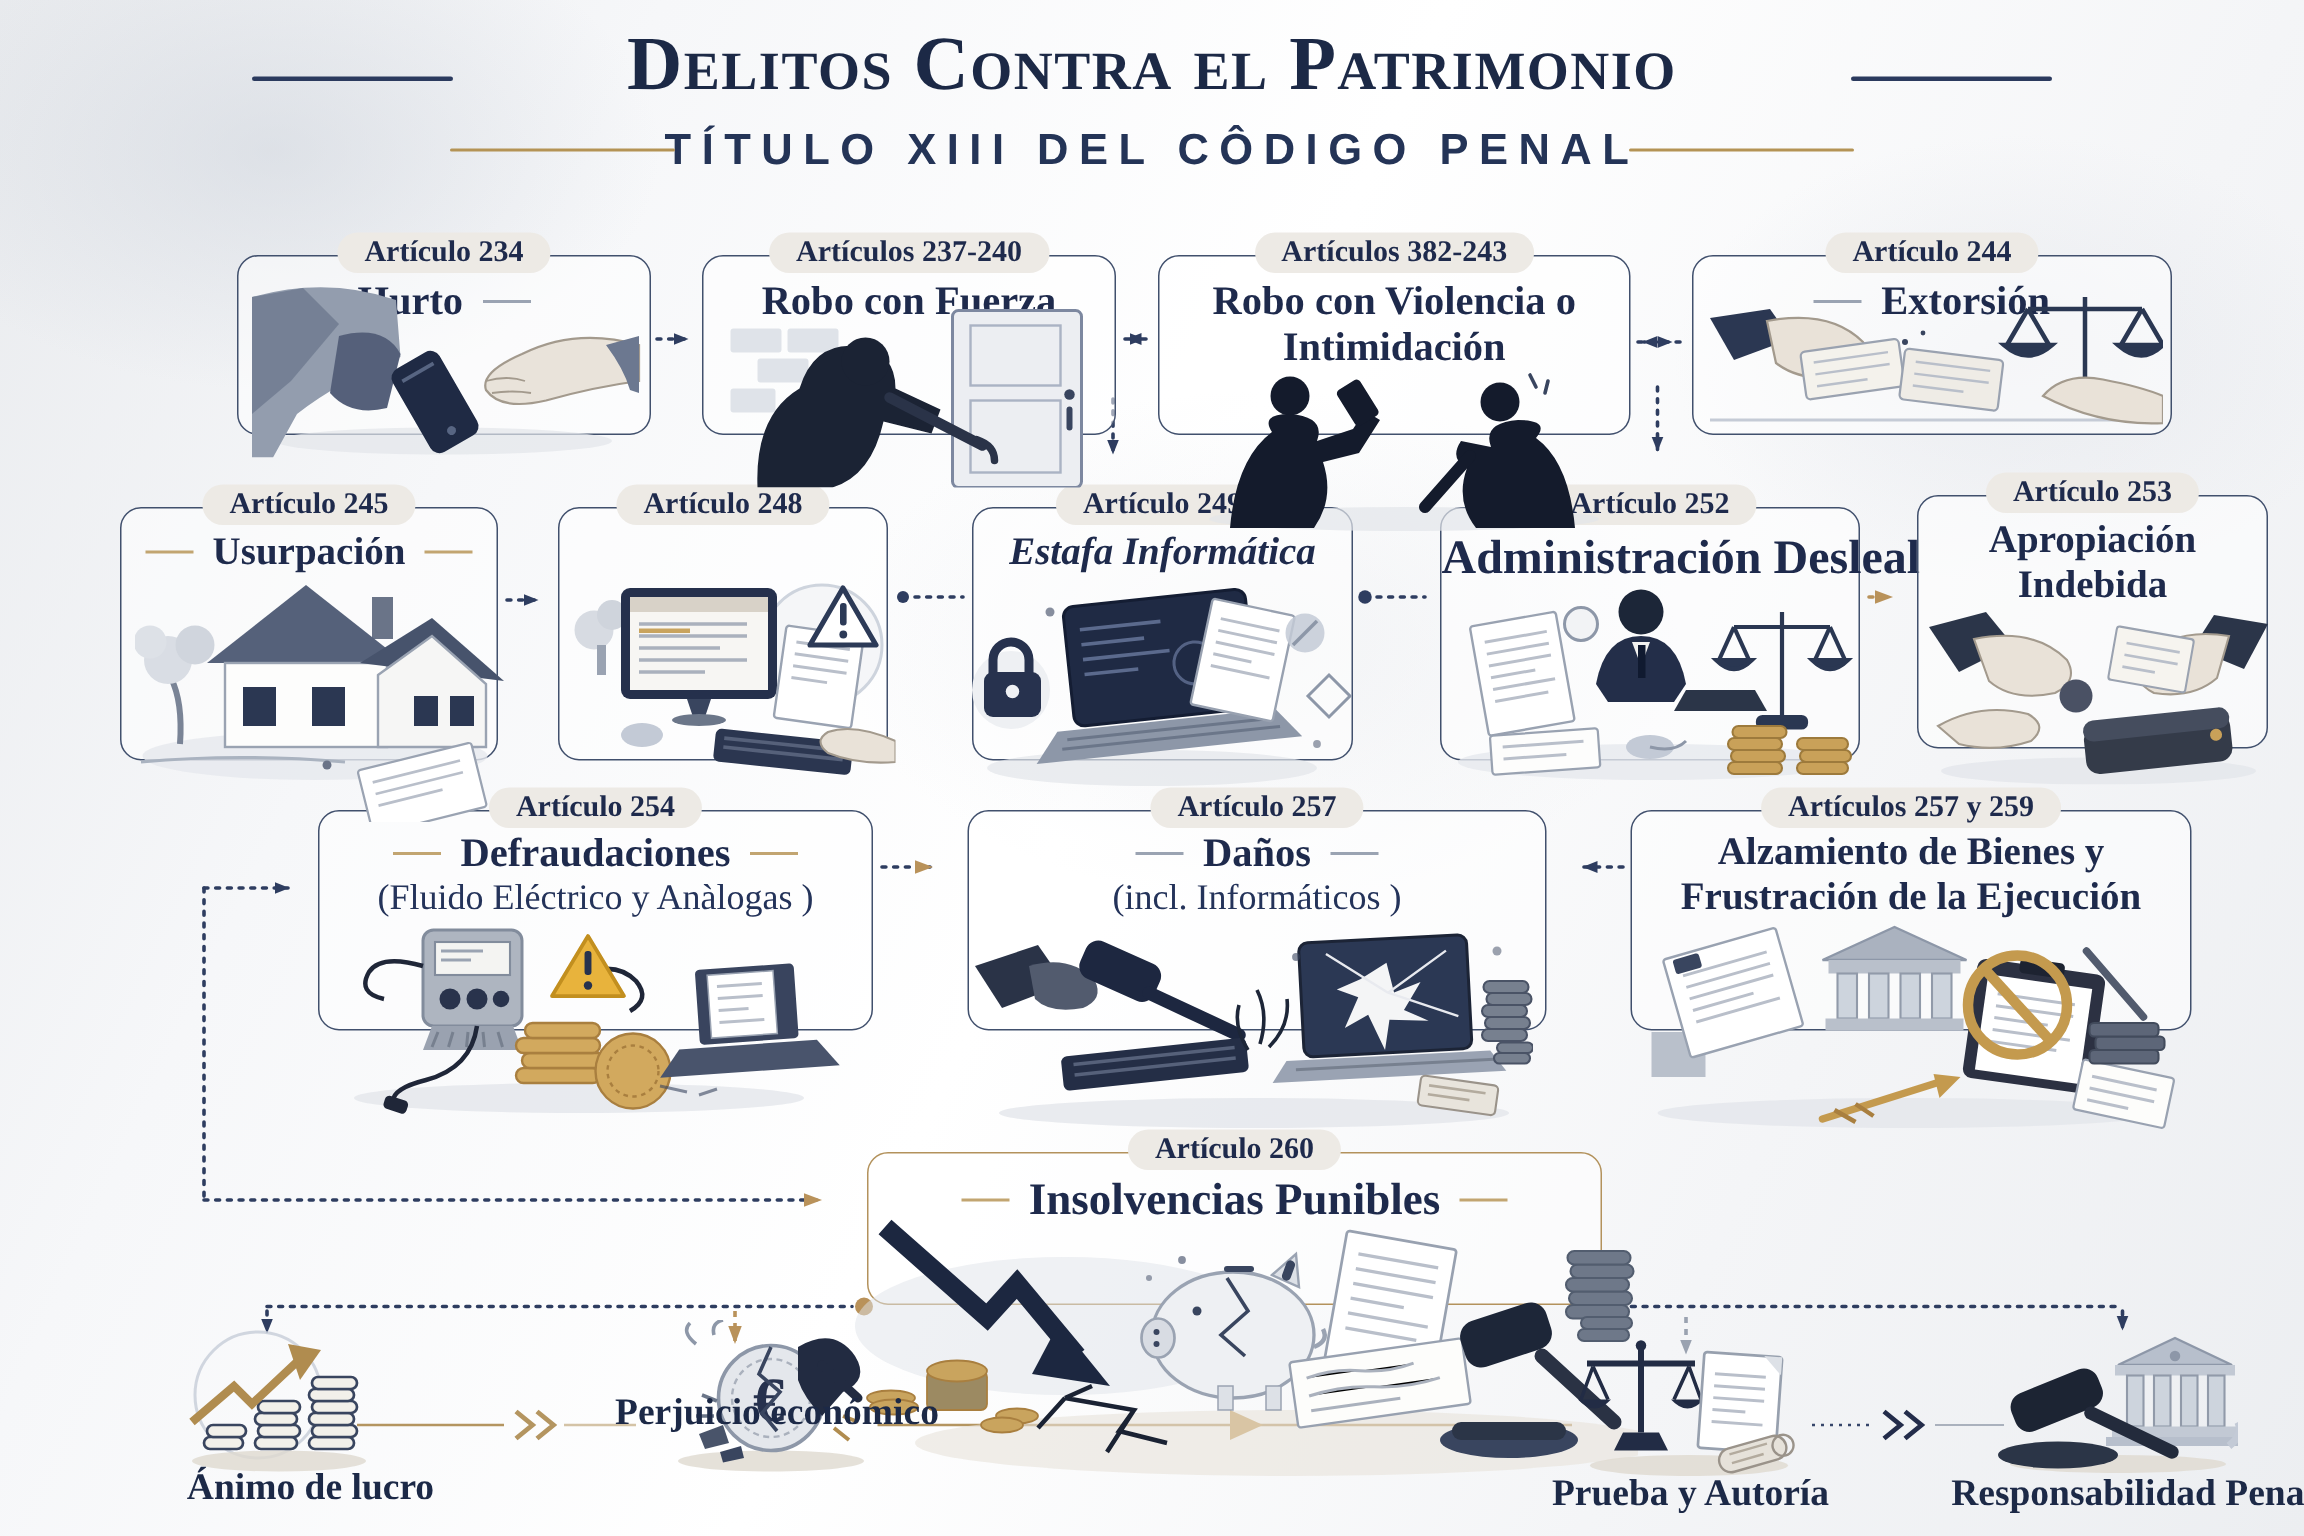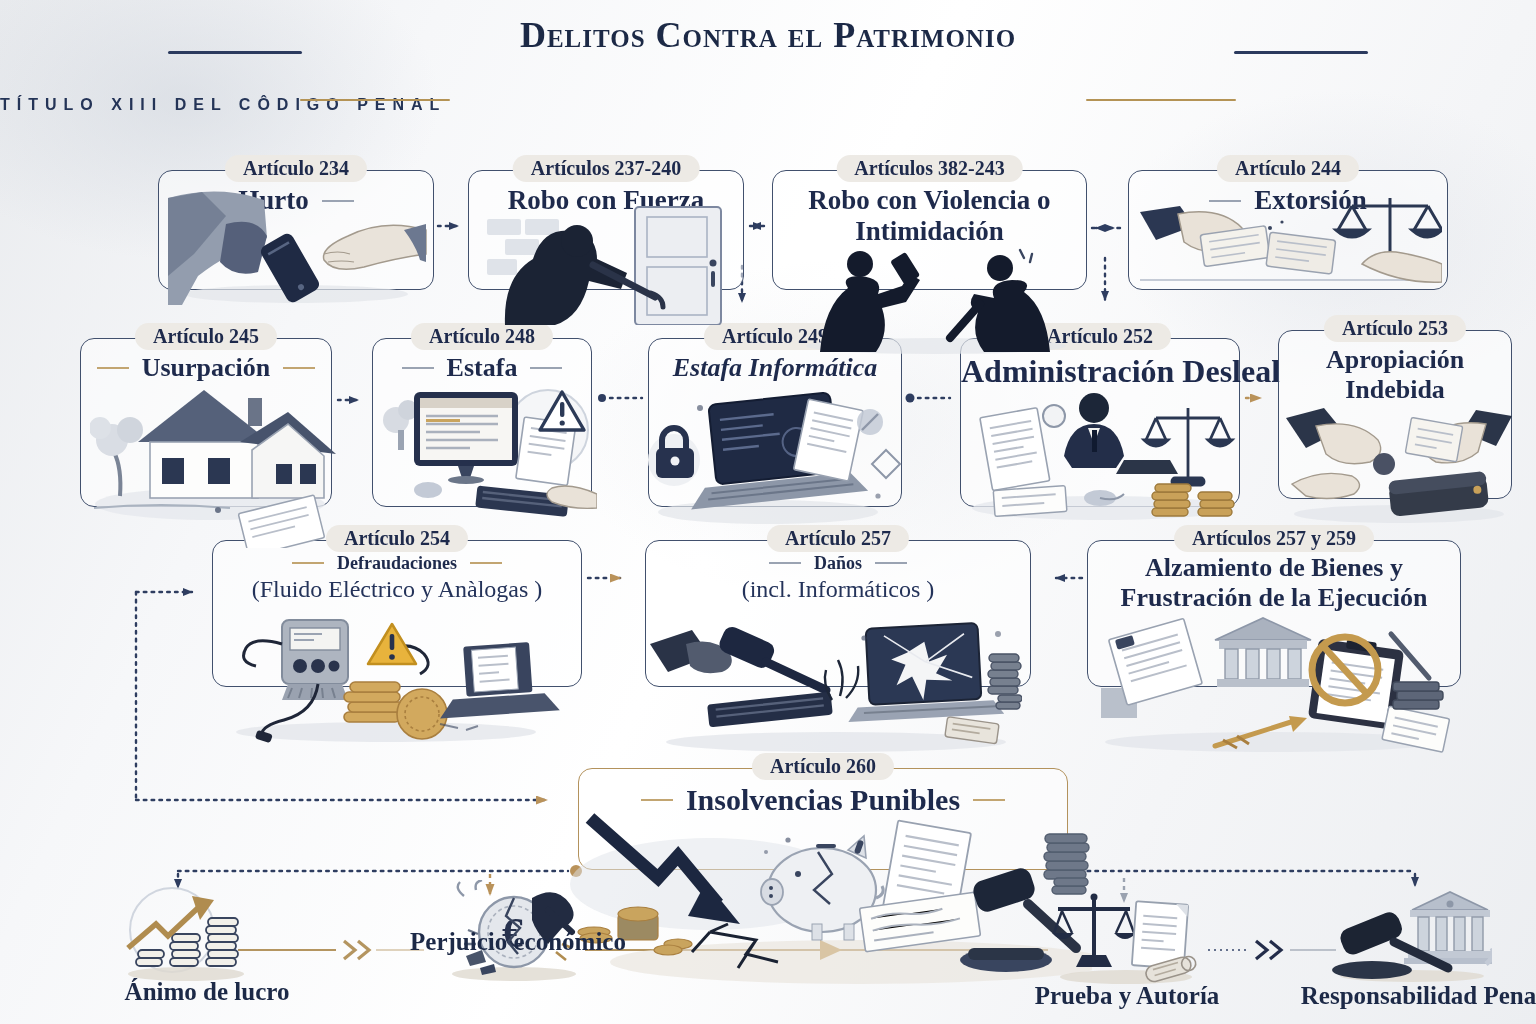--- a/index.html
+++ b/index.html
@@ -5,34 +5,34 @@
   html,body{margin:0;padding:0;}
   body{font-family:"Liberation Serif",serif;}
   .canvas{position:relative;width:1536px;height:1024px;overflow:hidden;
     background:linear-gradient(115deg,#e9ebee 0%,#f6f7f9 22%,#ffffff 48%,#f4f5f7 76%,#ecEEF1 100%);}
   .smudge{position:absolute;border-radius:50%;pointer-events:none;}
   .s1{left:-80px;top:-60px;width:520px;height:320px;background:radial-gradient(closest-side,rgba(203,209,218,.5),rgba(203,209,218,0));}
   .s2{right:-40px;top:90px;width:460px;height:300px;background:radial-gradient(closest-side,rgba(219,223,230,.45),rgba(219,223,230,0));}
   .s3{left:560px;top:260px;width:560px;height:340px;background:radial-gradient(closest-side,rgba(226,229,234,.4),rgba(226,229,234,0));}
 
   .main-title{position:absolute;left:0;top:14px;width:100%;text-align:center;
-    font-variant:small-caps;font-weight:700;font-size:36px;letter-spacing:1px;color:#1c2946;}
-  .subtitle{position:absolute;left:0;top:84px;width:100%;text-align:left;
-    font-family:"Liberation Sans",sans-serif;font-weight:700;font-size:16px;letter-spacing:7px;color:#243457;margin-top:12px;}
+    font-variant:small-caps;font-weight:700;font-size:51px;letter-spacing:1px;color:#1c2946;}
+  .subtitle{position:absolute;left:0;top:84px;width:100%;text-align:center;
+    font-family:"Liberation Sans",sans-serif;font-weight:700;font-size:29px;letter-spacing:7px;color:#243457;}
   .hline{position:absolute;height:3px;background:#2b3a5e;border-radius:2px;}
   .gline{position:absolute;height:2px;background:#b49355;border-radius:2px;}
 
   .box{position:absolute;border:1.6px solid #41506d;border-radius:14px;background:rgba(255,255,255,.55);z-index:2;}
   .box.gold{border-color:#b3925c;}
   .tag{position:absolute;top:-16px;left:50%;transform:translateX(-50%);
     background:#edeae5;border-radius:16px;padding:2px 18px;white-space:nowrap;
     font-weight:700;font-size:20px;color:#1e2a4c;}
   .btitle{margin:14px auto 0;text-align:center;font-weight:700;font-size:27px;color:#1e2a4c;line-height:1.15;}
   .row2 .btitle{font-size:26px;}
-  .row3 .btitle{margin-top:12px;font-size:18px;}
+  .row3 .btitle{margin-top:12px;font-size:27px;}
   .bsub{text-align:center;font-weight:400;font-size:24px;color:#24335a;margin-top:2px;}
   .with-dash{display:flex;align-items:center;justify-content:center;gap:13px;}
   .dl-gold::before,.dr-gold::after{content:"";display:inline-block;width:32px;height:2px;background:#c2a571;flex:0 0 auto;}
   .dl-gray::before,.dr-gray::after{content:"";display:inline-block;width:32px;height:2px;background:#9aa3b2;flex:0 0 auto;}
 
   .illus{position:absolute;z-index:4;pointer-events:none;}
   .overlay{position:absolute;left:0;top:0;z-index:1;}
   .blabel{position:absolute;z-index:5;text-align:center;font-weight:700;font-size:25px;color:#1c2947;}
 </style>
 </head>
@@ -117,21 +117,20 @@
     <div class="tag">Artículo 244</div>
     <div class="btitle with-dash dl-gray">Extorsión</div>
   </div>
 
   <div class="box row2" style="left:80px;top:338px;width:250px;height:167px;">
     <div class="tag">Artículo 245</div>
     <div class="btitle with-dash dl-gold dr-gold">Usurpación</div>
   </div>
   <div class="box row2" style="left:372px;top:338px;width:218px;height:167px;">
     <div class="tag">Artículo 248</div>
-    <div class="btitle with-dash dl-gray dr-gray">Estafa</div>
   </div>
   <div class="box row2" style="left:648px;top:338px;width:252px;height:167px;">
     <div class="tag">Artículo 249</div>
     <div class="btitle" style="white-space:nowrap;font-style:italic;">Estafa Informática</div>
   </div>
   <div class="box row2" style="left:960px;top:338px;width:278px;height:167px;">
     <div class="tag">Artículo 252</div>
     <div class="btitle" style="font-size:32px;white-space:nowrap;">Administración Desleal</div>
   </div>
   <div class="box row2" style="left:1278px;top:330px;width:232px;height:167px;">

